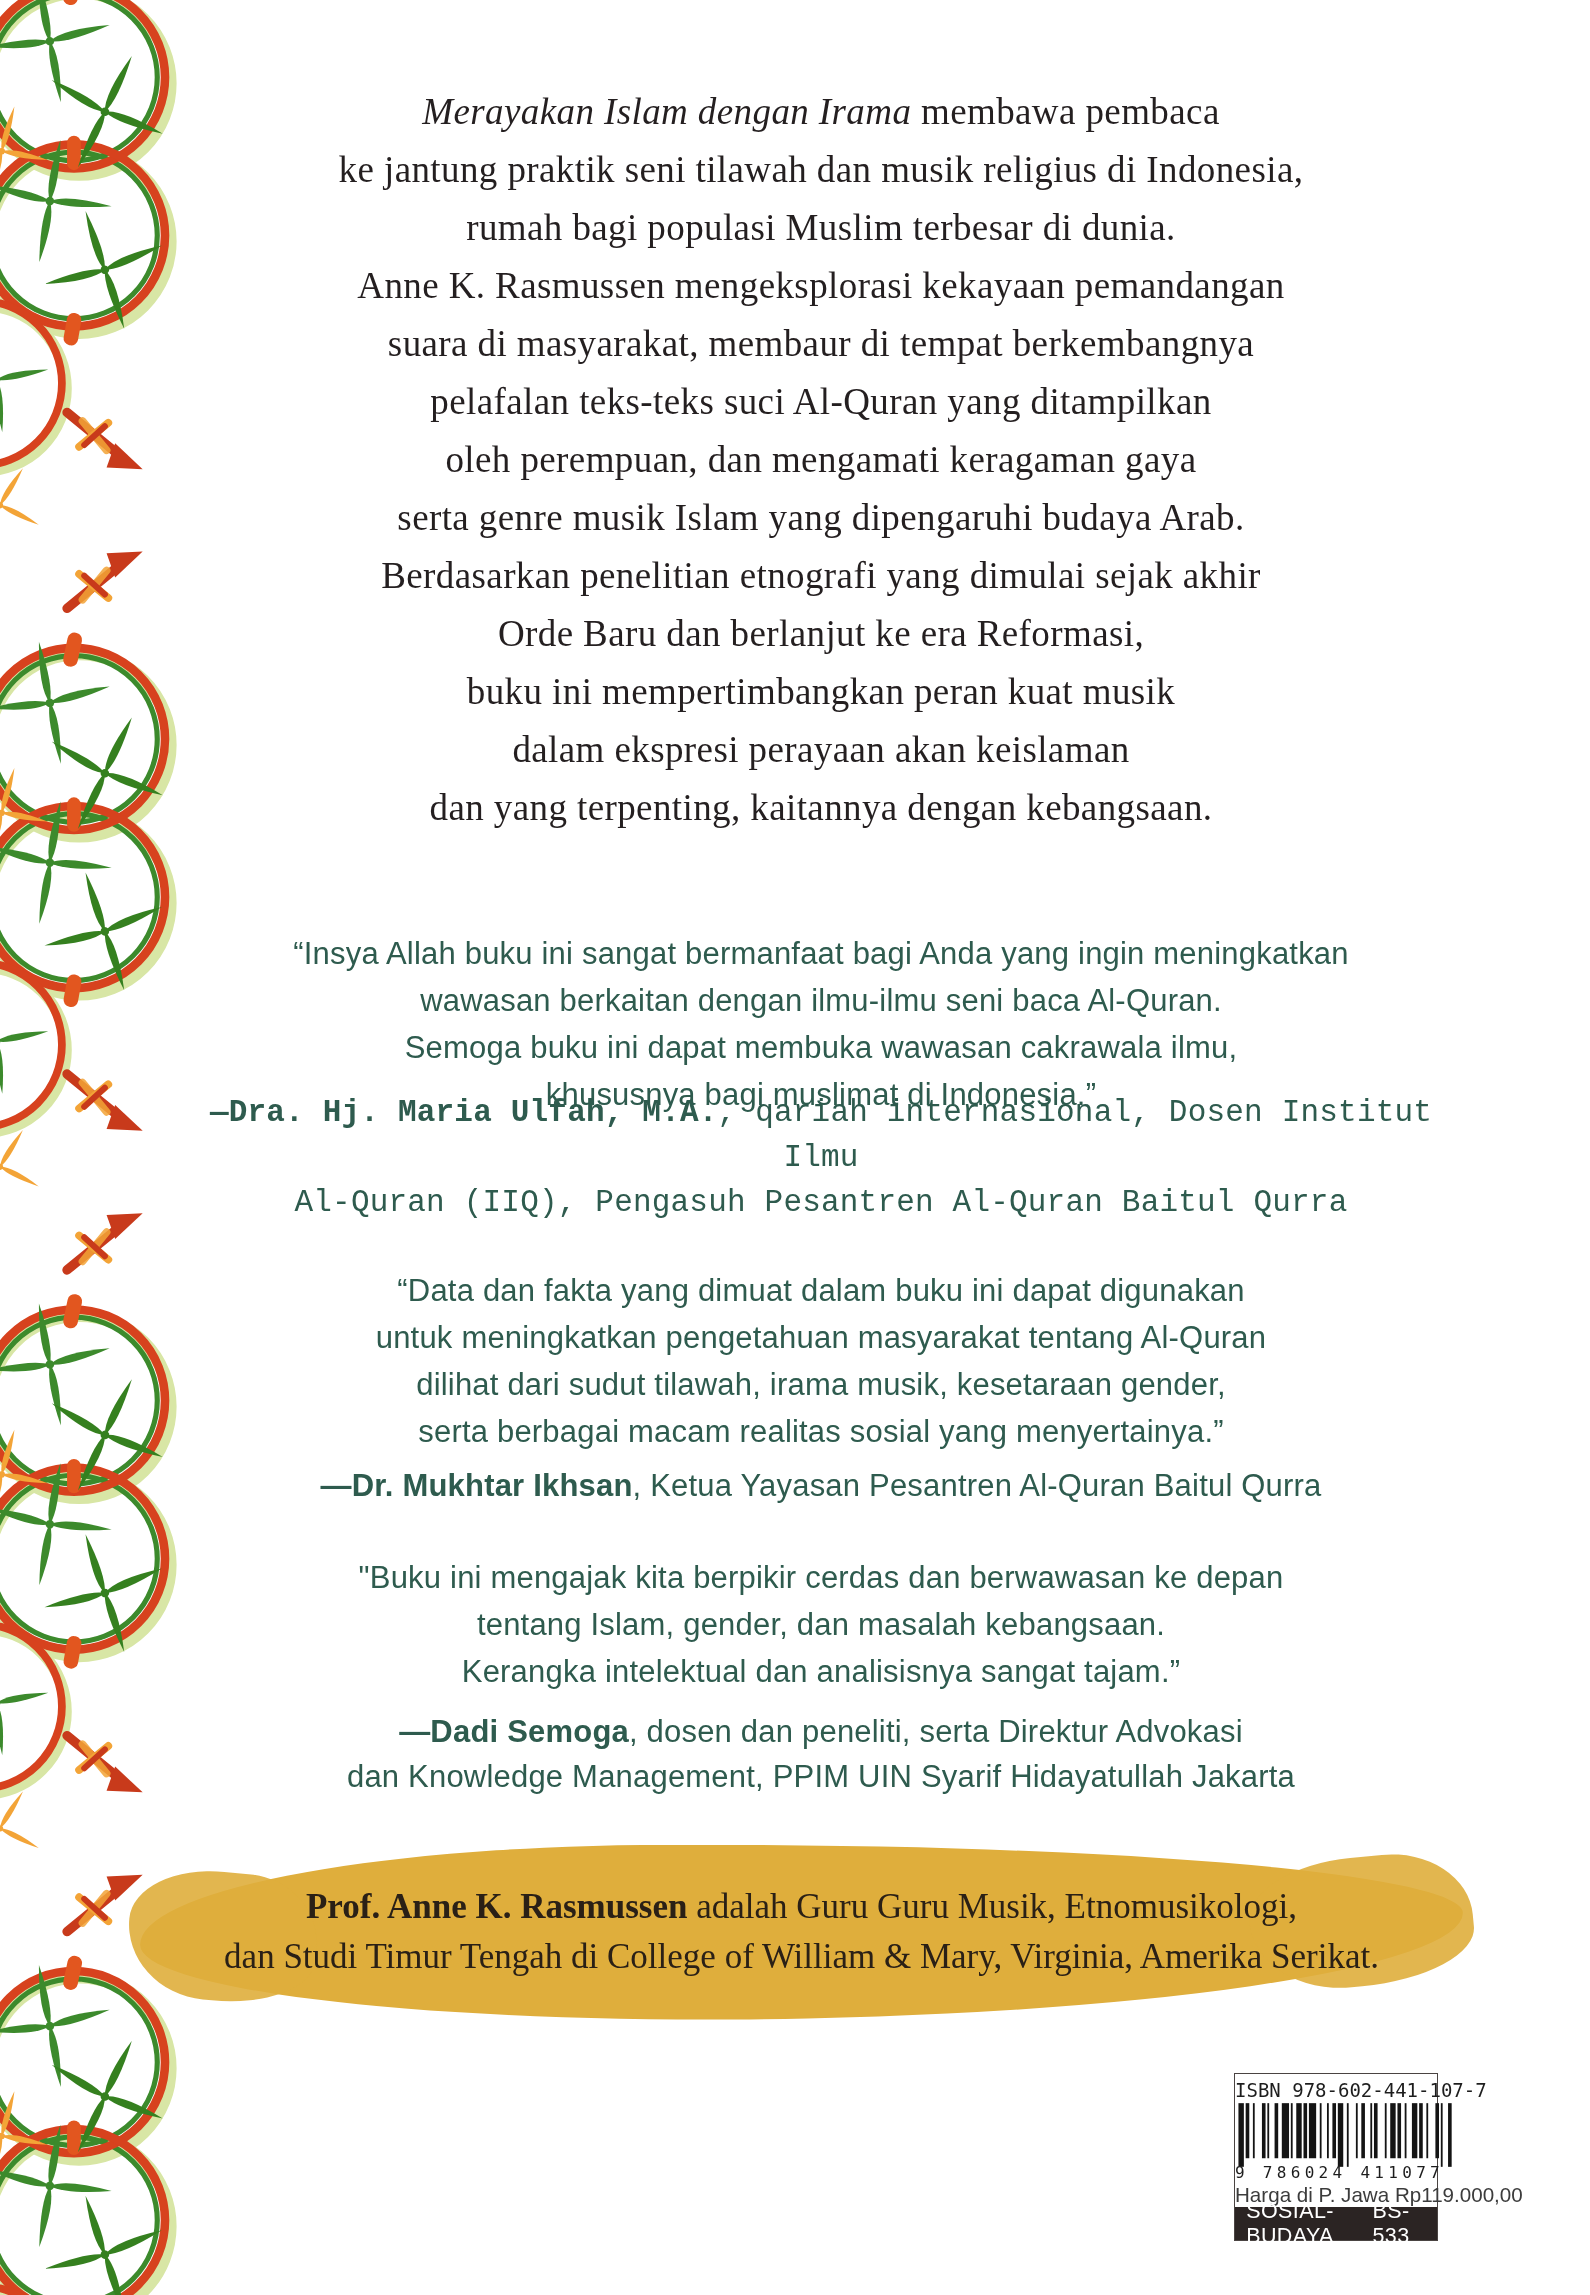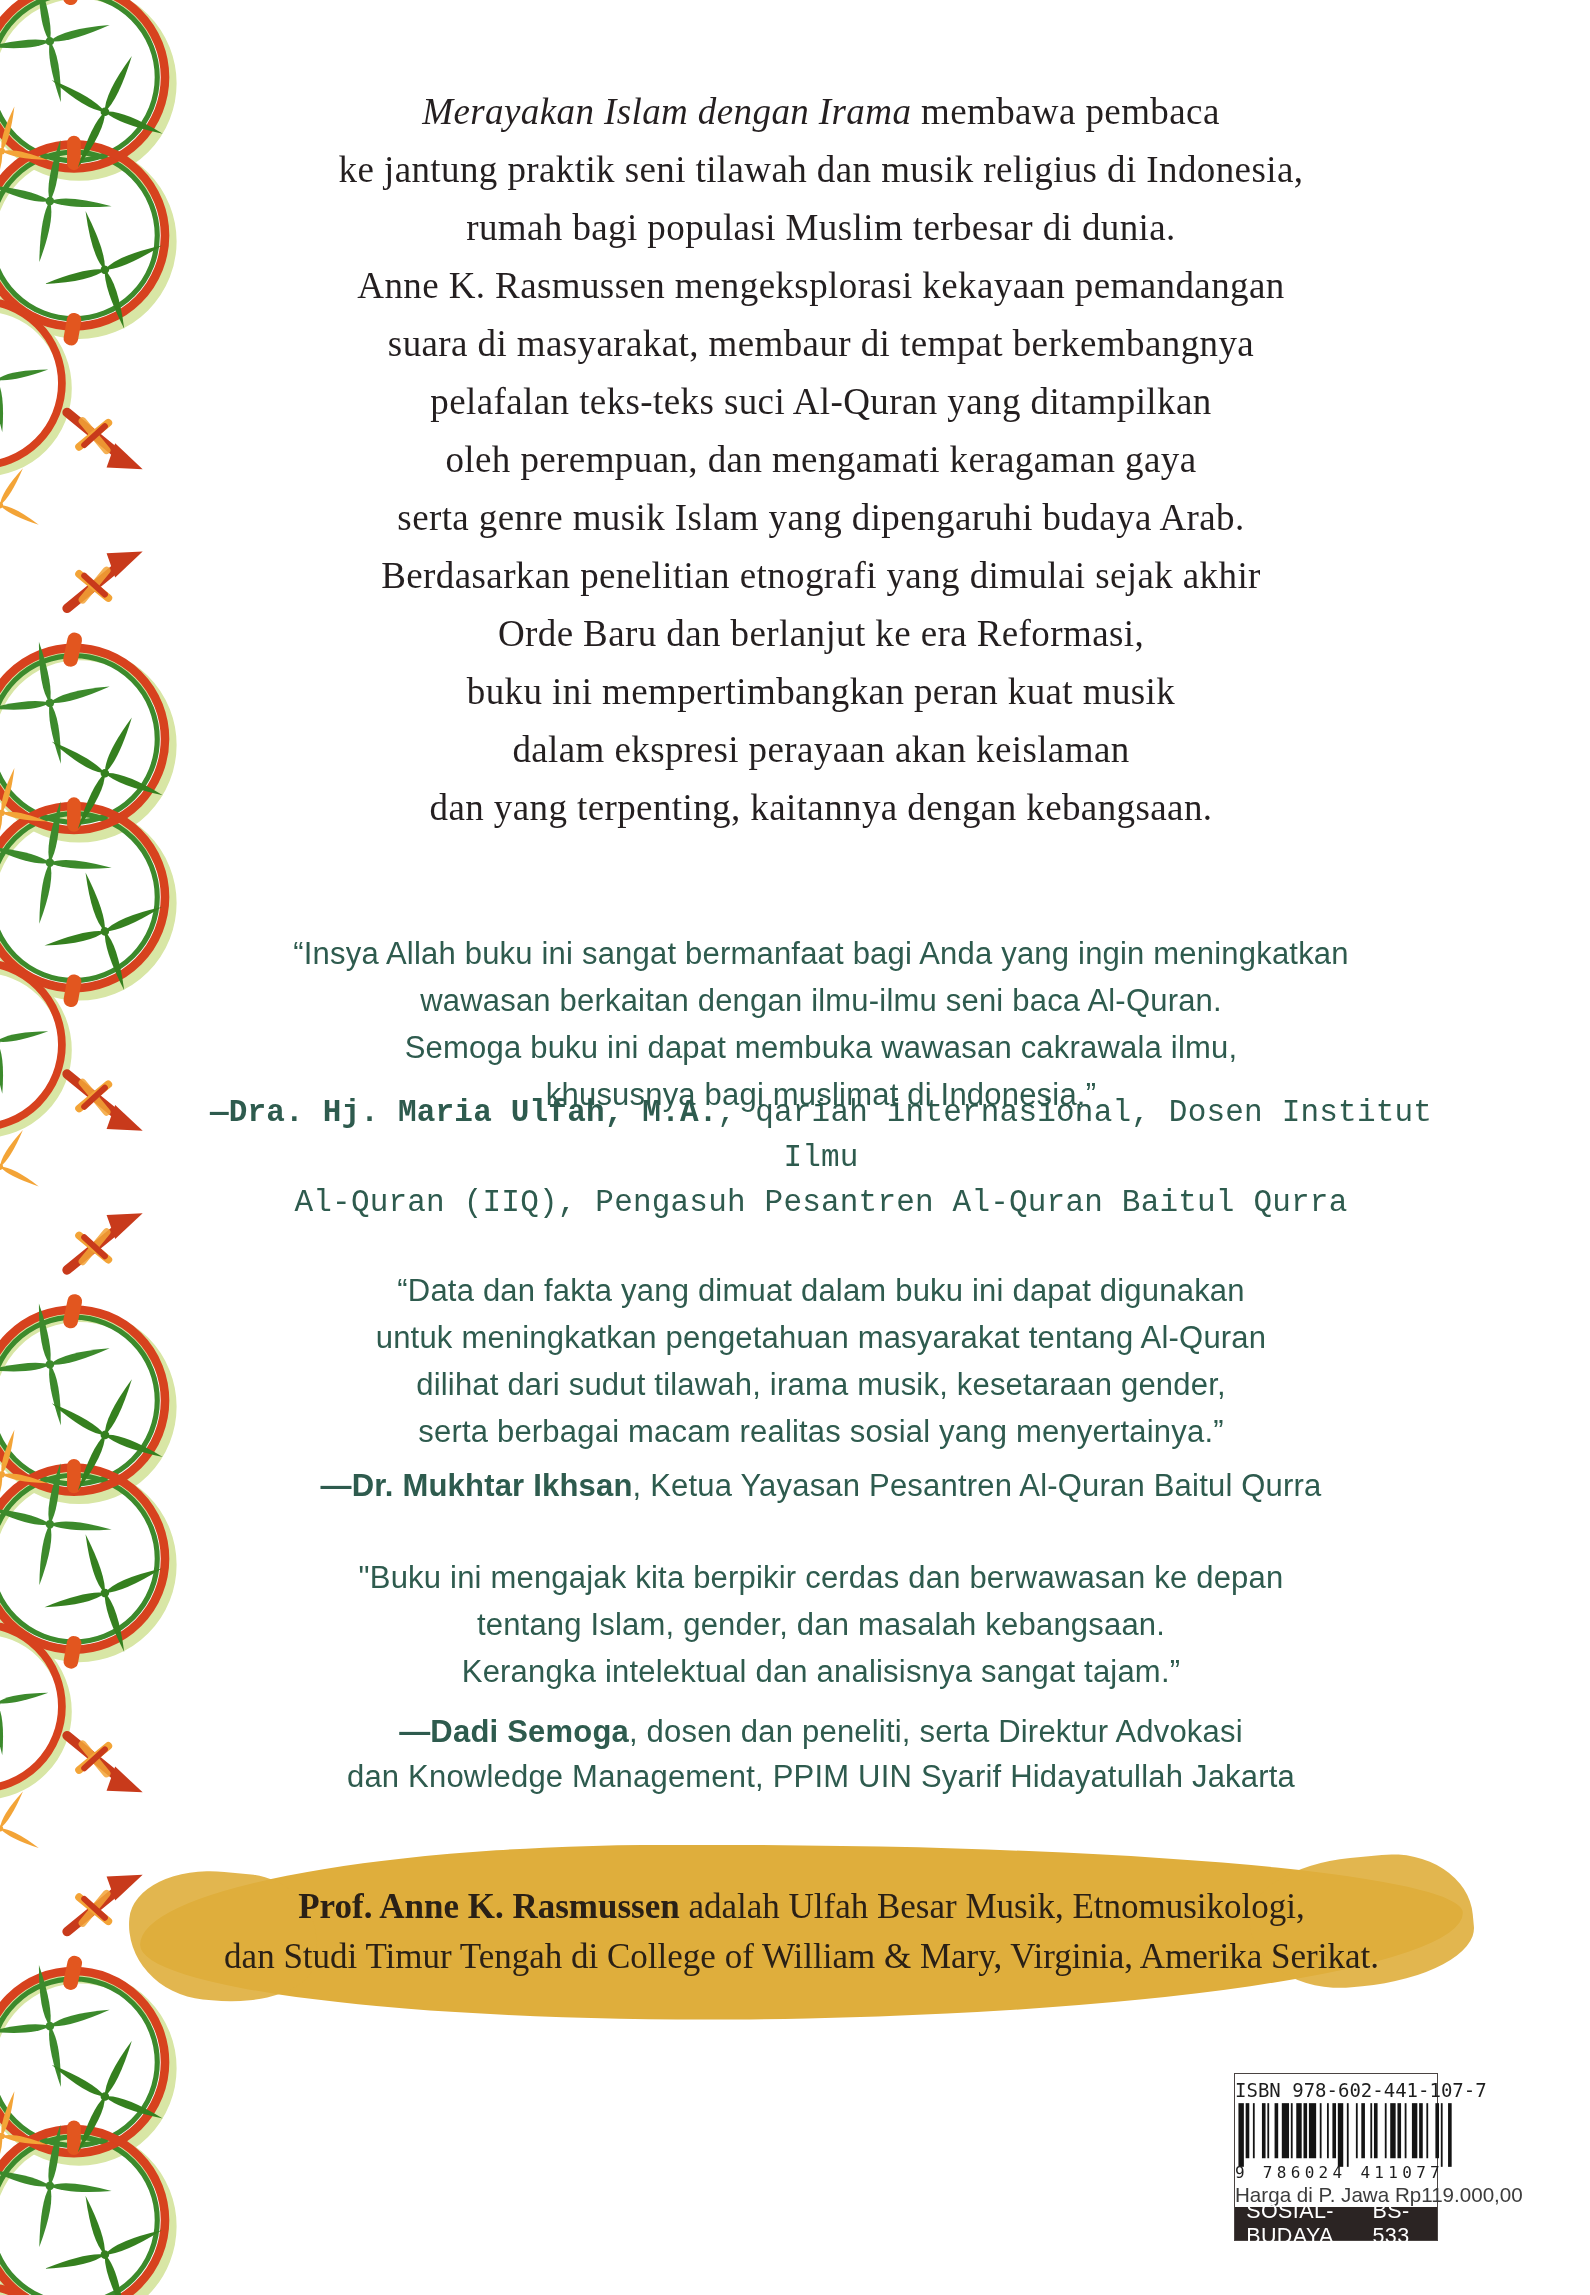--- a/index.html
+++ b/index.html
@@ -165,21 +165,21 @@
 <div id="a2" class="abs attr"><span class="b">—Dr. Mukhtar Ikhsan</span><span>, Ketua Yayasan Pesantren Al-Quran Baitul Qurra</span><span></span></div>
 
 <div id="q3" class="abs quote">"Buku ini mengajak kita berpikir cerdas dan berwawasan ke depan
 tentang Islam, gender, dan masalah kebangsaan.
 Kerangka intelektual dan analisisnya sangat tajam.”</div>
 <div id="a3" class="abs attr"><span class="b">—Dadi Semoga</span><span>, dosen dan peneliti, serta Direktur Advokasi</span><span>
 dan Knowledge Management, PPIM UIN Syarif Hidayatullah Jakarta</span></div>
 
 <div class="abs bio-wrap">
   <div class="bio-blob"></div>
-  <div class="bio-text"><span class="b">Prof. Anne K. Rasmussen</span><span> adalah Ulfah Besar Musik, Etnomusikologi,</span><span>
+  <div class="bio-text"><span class="b">Prof. Anne K. Rasmussen</span><span> adalah Guru Guru Musik, Etnomusikologi,</span><span>
 dan Studi Timur Tengah di College of William &amp; Mary, Virginia, Amerika Serikat.</span></div>
 </div>
 
 <div class="abs isbn-box">
   <div class="isbn-label">ISBN 978-602-441-107-7</div>
   <svg class="bars" width="222" height="64" viewBox="0 0 258 74">
       <rect x="4.0" y="0" width="6.3" height="74" fill="#141414"></rect>
       <rect x="12.4" y="0" width="4.2" height="64" fill="#141414"></rect>
       <rect x="20.8" y="0" width="2.1" height="64" fill="#141414"></rect>
       <rect x="31.3" y="0" width="4.2" height="64" fill="#141414"></rect>

